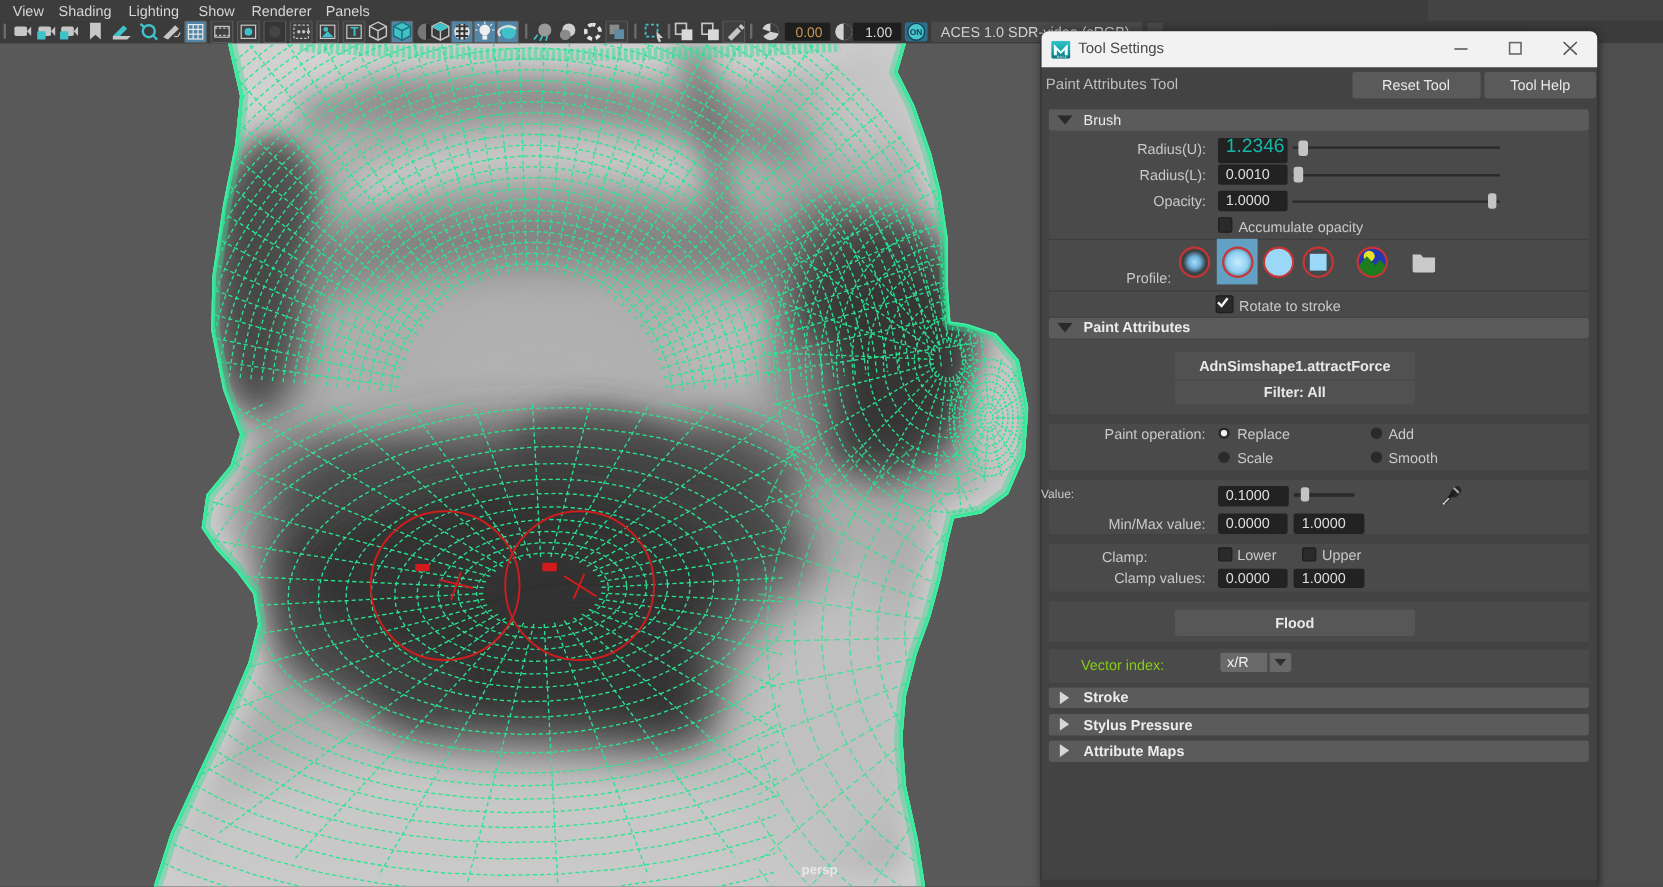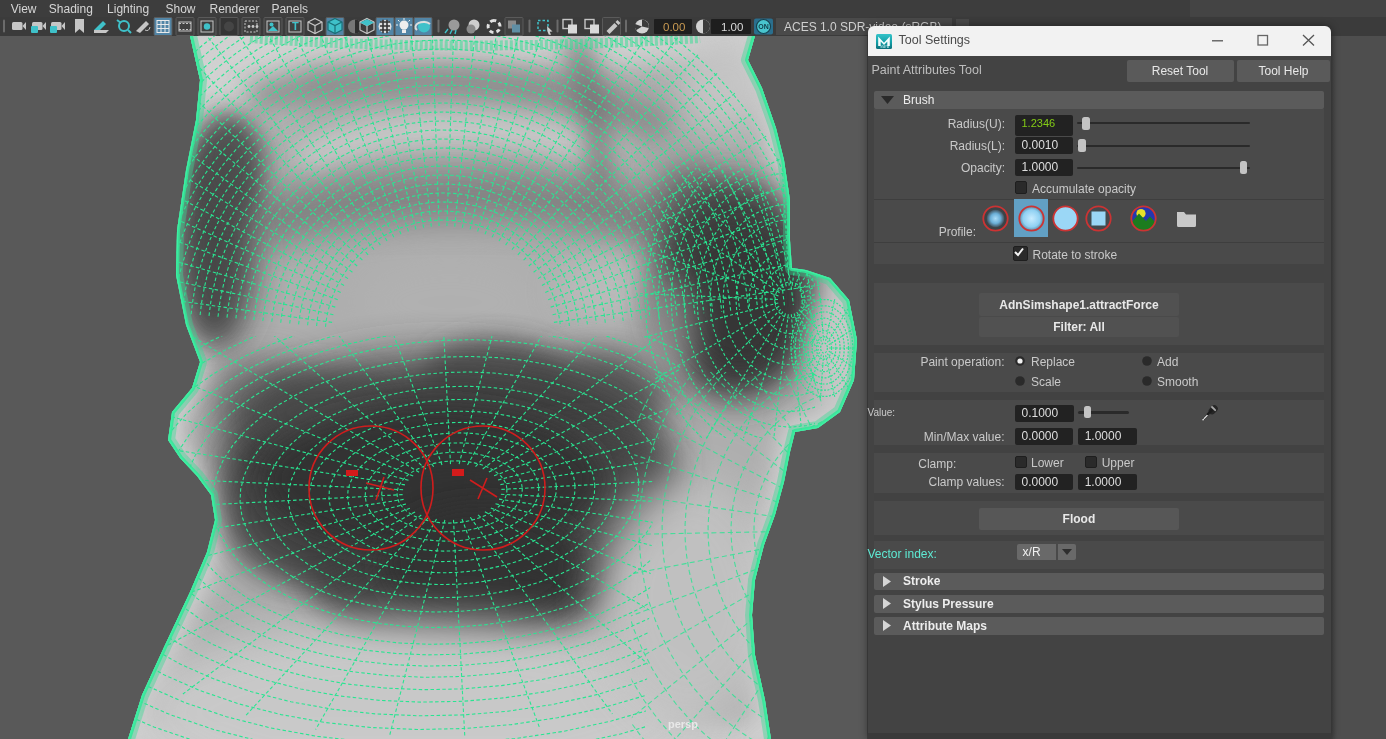--- a/index.html
+++ b/index.html
@@ -464,21 +464,21 @@
     <div style="position:absolute;left:259.0px;top:33.5px;width:107.0px;height:22.0px;background:#5a5a5a;border-radius:2px;color:#e8e8e8;font-size:12px;font-weight:normal;display:flex;align-items:center;justify-content:center">Reset Tool</div>
     <div style="position:absolute;left:369.5px;top:33.5px;width:93.0px;height:22.0px;background:#5a5a5a;border-radius:2px;color:#e8e8e8;font-size:12px;font-weight:normal;display:flex;align-items:center;justify-content:center">Tool Help</div>
     <div style="position:absolute;left:6.5px;top:65.0px;width:450px;height:17.5px;background:#5b5b5b;border-radius:2px;display:flex;align-items:center">
       <svg width="13" height="8" viewBox="0 0 13 8" style="margin:0 9px 0 7px">
         <path d="M0,0 H13 L6.5,8 Z" fill="#2a2a2a"></path>
       </svg>
       <span style="font-size:12px;font-weight:normal;color:#ededed">Brush</span>
     </div>
     <div style="position:absolute;left:6.5px;top:82.5px;width:450px;height:155.0px;background:#4a4a4a"></div>
     <div style="position:absolute;left:0;top:90.5px;width:137.5px;text-align:right;font-size:12px;color:#c9c9c9">Radius(U):</div>
-    <div style="position:absolute;left:147.0px;top:89.0px;width:58.0px;height:21px;background:#222;border-radius:2px;color:#84cc16;font-size:11px;line-height:16.5px;padding-left:7px;box-sizing:border-box">1.2346</div>
+    <div style="position:absolute;left:147.0px;top:89.0px;width:58.0px;height:21px;background:#222;border-radius:2px;color:#14b8a6;font-size:16px;line-height:16.5px;padding-left:7px;box-sizing:border-box">1.2346</div>
     <div style="position:absolute;left:209.5px;top:96.3px;width:173.0px;height:2px;background:#2a2a2a;border-radius:1px"></div>
     <div style="position:absolute;left:214.9px;top:91.1px;width:7.5px;height:12.5px;background:#c4c4c4;border-radius:2.5px"></div>
     <div style="position:absolute;left:0;top:112.7px;width:137.5px;text-align:right;font-size:12px;color:#c9c9c9">Radius(L):</div>
     <div style="position:absolute;left:147.0px;top:111.2px;width:58.0px;height:16.5px;background:#222;border-radius:2px;color:#dedede;font-size:12px;line-height:16.5px;padding-left:7px;box-sizing:border-box">0.0010</div>
     <div style="position:absolute;left:209.5px;top:118.5px;width:173.0px;height:2px;background:#2a2a2a;border-radius:1px"></div>
     <div style="position:absolute;left:210.8px;top:113.3px;width:7.5px;height:12.5px;background:#c4c4c4;border-radius:2.5px"></div>
     <div style="position:absolute;left:0;top:134.8px;width:137.5px;text-align:right;font-size:12px;color:#c9c9c9">Opacity:</div>
     <div style="position:absolute;left:147.0px;top:133.3px;width:58.0px;height:16.5px;background:#222;border-radius:2px;color:#dedede;font-size:12px;line-height:16.5px;padding-left:7px;box-sizing:border-box">1.0000</div>
     <div style="position:absolute;left:209.5px;top:140.6px;width:173.0px;height:2px;background:#2a2a2a;border-radius:1px"></div>
     <div style="position:absolute;left:372.0px;top:135.4px;width:7.5px;height:12.5px;background:#c4c4c4;border-radius:2.5px"></div>
@@ -528,20 +528,26 @@
     <svg width="19" height="19" viewBox="0 0 19 19" style="position:absolute;left:309.0px;top:183.0px">
       <path d="M0,3 h7 l2,2.5 h10 v11 a1.5,1.5 0 0 1 -1.5,1.5 h-16 A1.5,1.5 0 0 1 0,16.5 Z" fill="#c9c9c9"></path>
     </svg>
     <div style="position:absolute;left:6.5px;top:215.5px;width:450px;height:1px;background:#3e3e3e"></div>
     <div style="position:absolute;left:145.8px;top:220.3px;width:14.3px;height:14.3px;background:#2a2a2a;border:1px solid #1e1e1e;box-sizing:border-box;border-radius:2px">
       <svg width="12" height="12" viewBox="0 0 12 12" style="position:absolute;left:-1px;top:-1px">
         <path d="M2,6 L5,9 L10,2.5" stroke="#f5f5f5" stroke-width="2" fill="none"></path>
       </svg>
     </div>
     <span style="position:absolute;left:165px;top:221.5px;font-size:12px;color:#c9c9c9">Rotate to stroke</span>
+    <div style="position:absolute;left:6.5px;top:238.7px;width:450px;height:17.5px;background:#5b5b5b;border-radius:2px;display:flex;align-items:center">
+      <svg width="13" height="8" viewBox="0 0 13 8" style="margin:0 9px 0 7px">
+        <path d="M0,0 H13 L6.5,8 Z" fill="#2a2a2a"></path>
+      </svg>
+      <span style="font-size:12px;font-weight:bold;color:#ededed">Paint Attributes</span>
+    </div>
     <div style="position:absolute;left:6.5px;top:257.2px;width:450px;height:286.0px;background:#4a4a4a"></div>
     <div style="position:absolute;left:111.5px;top:266.8px;width:200.0px;height:23.5px;background:#515151;border-radius:2px;color:#e8e8e8;font-size:12px;font-weight:bold;display:flex;align-items:center;justify-content:center">AdnSimshape1.attractForce</div>
     <div style="position:absolute;left:111.5px;top:291.2px;width:200.0px;height:20.0px;background:#515151;border-radius:2px;color:#e8e8e8;font-size:12px;font-weight:bold;display:flex;align-items:center;justify-content:center">Filter: All</div>
     <div style="position:absolute;left:6.5px;top:319.0px;width:450px;height:8.0px;background:#424242"></div>
     <div style="position:absolute;left:0;top:329.0px;width:137.0px;text-align:right;font-size:12px;color:#c9c9c9">Paint operation:</div>
     <svg width="10" height="10" viewBox="0 0 10 10" style="position:absolute;left:147.9px;top:329.8px">
       <circle cx="5" cy="5" r="4.8" fill="#2a2a2a"></circle>
       <circle cx="5" cy="5" r="2.6" fill="#f2f2f2"></circle>
     </svg>
     <span style="position:absolute;left:163.5px;top:328.8px;font-size:12px;color:#c9c9c9">Replace</span>
@@ -577,21 +583,21 @@
     <div style="position:absolute;left:147.0px;top:429.6px;width:12.6px;height:12.6px;background:#2a2a2a;border:1px solid #1e1e1e;box-sizing:border-box;border-radius:2px"></div>
     <span style="position:absolute;left:163.5px;top:430.4px;font-size:12px;color:#c9c9c9">Lower</span>
     <div style="position:absolute;left:217.3px;top:429.6px;width:12.6px;height:12.6px;background:#2a2a2a;border:1px solid #1e1e1e;box-sizing:border-box;border-radius:2px"></div>
     <span style="position:absolute;left:234.2px;top:430.4px;font-size:12px;color:#c9c9c9">Upper</span>
     <div style="position:absolute;left:0;top:449.2px;width:137.0px;text-align:right;font-size:12px;color:#c9c9c9">Clamp values:</div>
     <div style="position:absolute;left:147.0px;top:447.7px;width:58.0px;height:16.5px;background:#222;border-radius:2px;color:#dedede;font-size:12px;line-height:16.5px;padding-left:7px;box-sizing:border-box">0.0000</div>
     <div style="position:absolute;left:210.2px;top:447.7px;width:59.4px;height:16.5px;background:#222;border-radius:2px;color:#dedede;font-size:12px;line-height:16.5px;padding-left:7px;box-sizing:border-box">1.0000</div>
     <div style="position:absolute;left:6.5px;top:466.7px;width:450px;height:8.0px;background:#424242"></div>
     <div style="position:absolute;left:111.7px;top:482.1px;width:199.5px;height:22.2px;background:#575757;border-radius:2px;color:#e8e8e8;font-size:12px;font-weight:bold;display:flex;align-items:center;justify-content:center">Flood</div>
     <div style="position:absolute;left:6.5px;top:508.6px;width:450px;height:6.3px;background:#424242"></div>
-    <div style="position:absolute;left:0;top:520.7px;width:136.0px;text-align:left;font-size:12px;color:#5eead4">Vector index:</div>
+    <div style="position:absolute;left:0;top:520.7px;width:136.0px;text-align:center;font-size:12px;color:#84cc16">Vector index:</div>
     <div style="position:absolute;left:149.1px;top:518.2px;width:39.7px;height:16.2px;background:#696969;color:#f0f0f0;font-size:12px;line-height:16.2px;padding-left:6px;box-sizing:border-box;border-radius:2px 0 0 2px">x/R</div>
     <div style="position:absolute;left:190.8px;top:518.2px;width:17.4px;height:16.2px;background:#696969;border-radius:0 2px 2px 0">
       <svg width="10" height="6" viewBox="0 0 10 6" style="position:absolute;left:3.5px;top:5px">
         <path d="M0,0 H10 L5,6 Z" fill="#2e2e2e"></path>
       </svg>
     </div>
     <div style="position:absolute;left:6.5px;top:546.5px;width:450px;height:17.5px;background:#5b5b5b;border-radius:2px;display:flex;align-items:center">
       <svg width="8" height="11" viewBox="0 0 8 11" style="margin:0 12px 0 9px">
         <path d="M0,0 L8,5.5 L0,11 Z" fill="#d6d6d6"></path>
       </svg>

